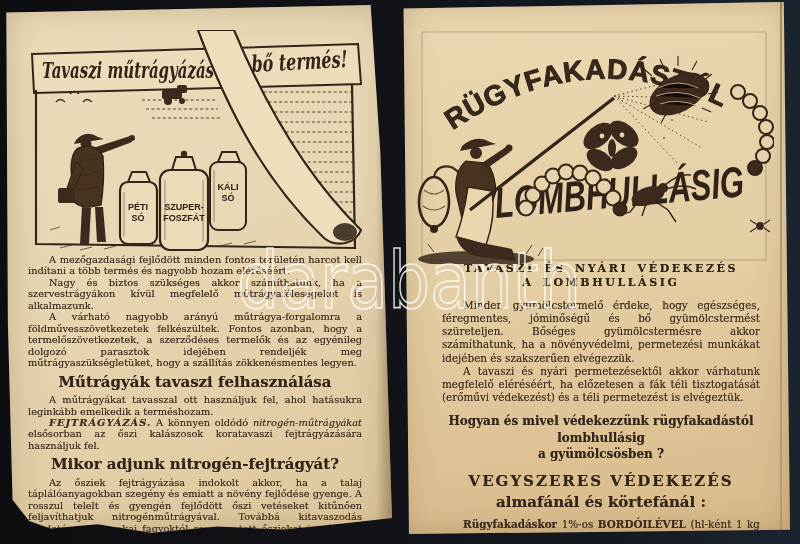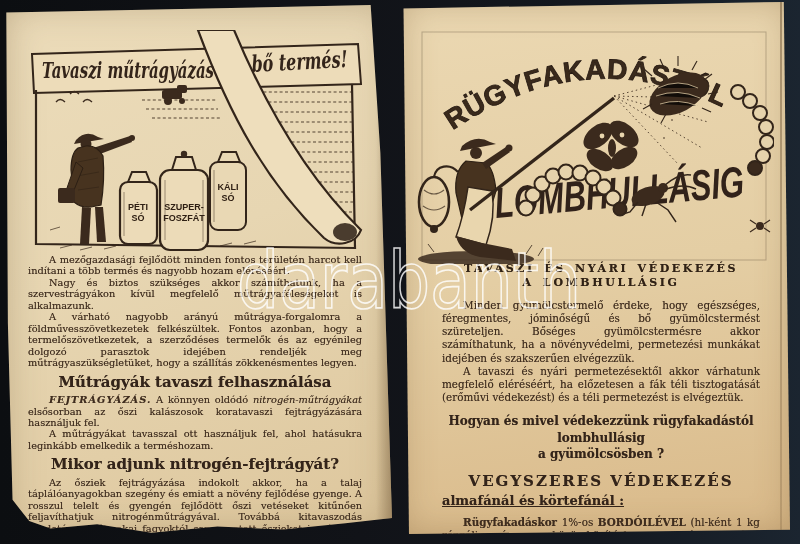--- a/index.html
+++ b/index.html
@@ -31,22 +31,22 @@
   .col-right { left:40px; top:260px; width:318px; font-size:10.4px; line-height:1.26; }
   .body-col p { margin:0; text-indent:21px; }
   .h-center { text-align:center; text-indent:0 !important; font-weight:bold; }
   .l-head { font-size:15px; margin:5px 0 3px !important; color:#33241a; }
   .r-main-head { text-align:center; font-weight:bold; color:#2f2115; letter-spacing:2.6px;
                  font-size:11px; line-height:1.28; margin-bottom:9px; word-spacing:3px; }
   .r-question { text-align:center; font-weight:bold; font-size:12px; line-height:1.38;
                 margin:9px 0 0 !important; text-indent:0 !important; color:#33241a; }
   .r-sub1 { text-align:center; font-weight:bold; font-size:15px; letter-spacing:2px;
             margin:9px 0 0 !important; text-indent:0 !important; color:#33241a; }
-  .r-sub2 { text-align:left; font-weight:bold; font-size:13px;
-            margin:2px 0 0 !important; text-indent:0 !important; color:#33241a;text-decoration:underline; }
+  .r-sub2 { text-align:center; font-weight:bold; font-size:15px;
+            margin:2px 0 0 !important; text-indent:0 !important; color:#33241a; }
   .seg-bold { font-weight:bold; }
   .seg-italic { font-style:italic; }
   .lead-caps { font-style:italic; font-weight:bold; letter-spacing:1px; }
   .spacer { height:7px; }
 
   
   .illus { position:absolute; }
   .illus-left  { left:16px; top:26px; width:352px; height:224px; }
   .illus-right { left:14px; top:28px; width:358px; height:234px; }
 
@@ -157,22 +157,22 @@
 
       <text x="22" y="48" font-family="DejaVu Serif, serif" font-style="italic" font-weight="bold" font-size="23" fill="#33241a" textLength="172" lengthAdjust="spacingAndGlyphs">Tavaszi műtrágyázás</text>
       <text x="232" y="42" font-family="DejaVu Serif, serif" font-style="italic" font-weight="bold" font-size="23" fill="#33241a" textLength="96" lengthAdjust="spacingAndGlyphs" transform="rotate(-3 232 42)">bő termés!</text>
     </svg>
 
     <div class="body-col col-left">
       <p>A mezőgazdasági fejlődött minden fontos területén harcot kell indítani a több termés és nagyobb hozam eléréséért.</p>
       <p>Nagy és biztos szükséges akkor számíthatunk, ha a szervestrágyákon kívül megfelelő műtrágyaféleségeket is alkalmazunk.</p>
       <p>A várható nagyobb arányú műtrágya-forgalomra a földművesszövetkezetek felkészültek. Fontos azonban, hogy a termelőszövetkezetek, a szerződéses termelők és az egyénileg dolgozó parasztok idejében rendeljék meg műtrágyaszükségletüket, hogy a szállítás zökkenésmentes legyen.</p>
       <p class="h-center l-head">Műtrágyák tavaszi felhasználása</p>
+      <p>A műtrágyákat tavasszal ott használjuk fel, ahol hatásukra leginkább emelkedik a terméshozam.</p>
       <p><span class="lead-caps">FEJTRÁGYÁZÁS.</span><span> A könnyen oldódó </span><span class="seg-italic">nitrogén-műtrágyákat</span><span> elsősorban az őszi kalászosok koratavaszi fejtrágyázására használjuk fel.</span></p>
-      <p>A műtrágyákat tavasszal ott használjuk fel, ahol hatásukra leginkább emelkedik a terméshozam.</p>
       <p class="h-center l-head">Mikor adjunk nitrogén-fejtrágyát?</p>
       <p>Az ősziek fejtrágyázása indokolt akkor, ha a talaj táplálóanyagokban szegény és emiatt a növény fejlődése gyenge. A rosszul telelt és gyengén fejlődött őszi vetéseket kitűnően feljavíthatjuk nitrogénműtrágyával. Továbbá kitavaszodás kezdetén, az éjszakai fagyoktól sanyargatott őszieket is célszerű fejtrágyázni. Alkalmazzunk fejtrágyát akkor is, ha koratavasszal a hideg, levegőtlen talajban nehezen indul</p>
     </div>
   </div>
 
   <div class="sheet sheet-right">
     <div class="crease" style="left:378px"></div>
 
     <svg class="illus illus-right" viewBox="0 0 358 234">
       <defs>

